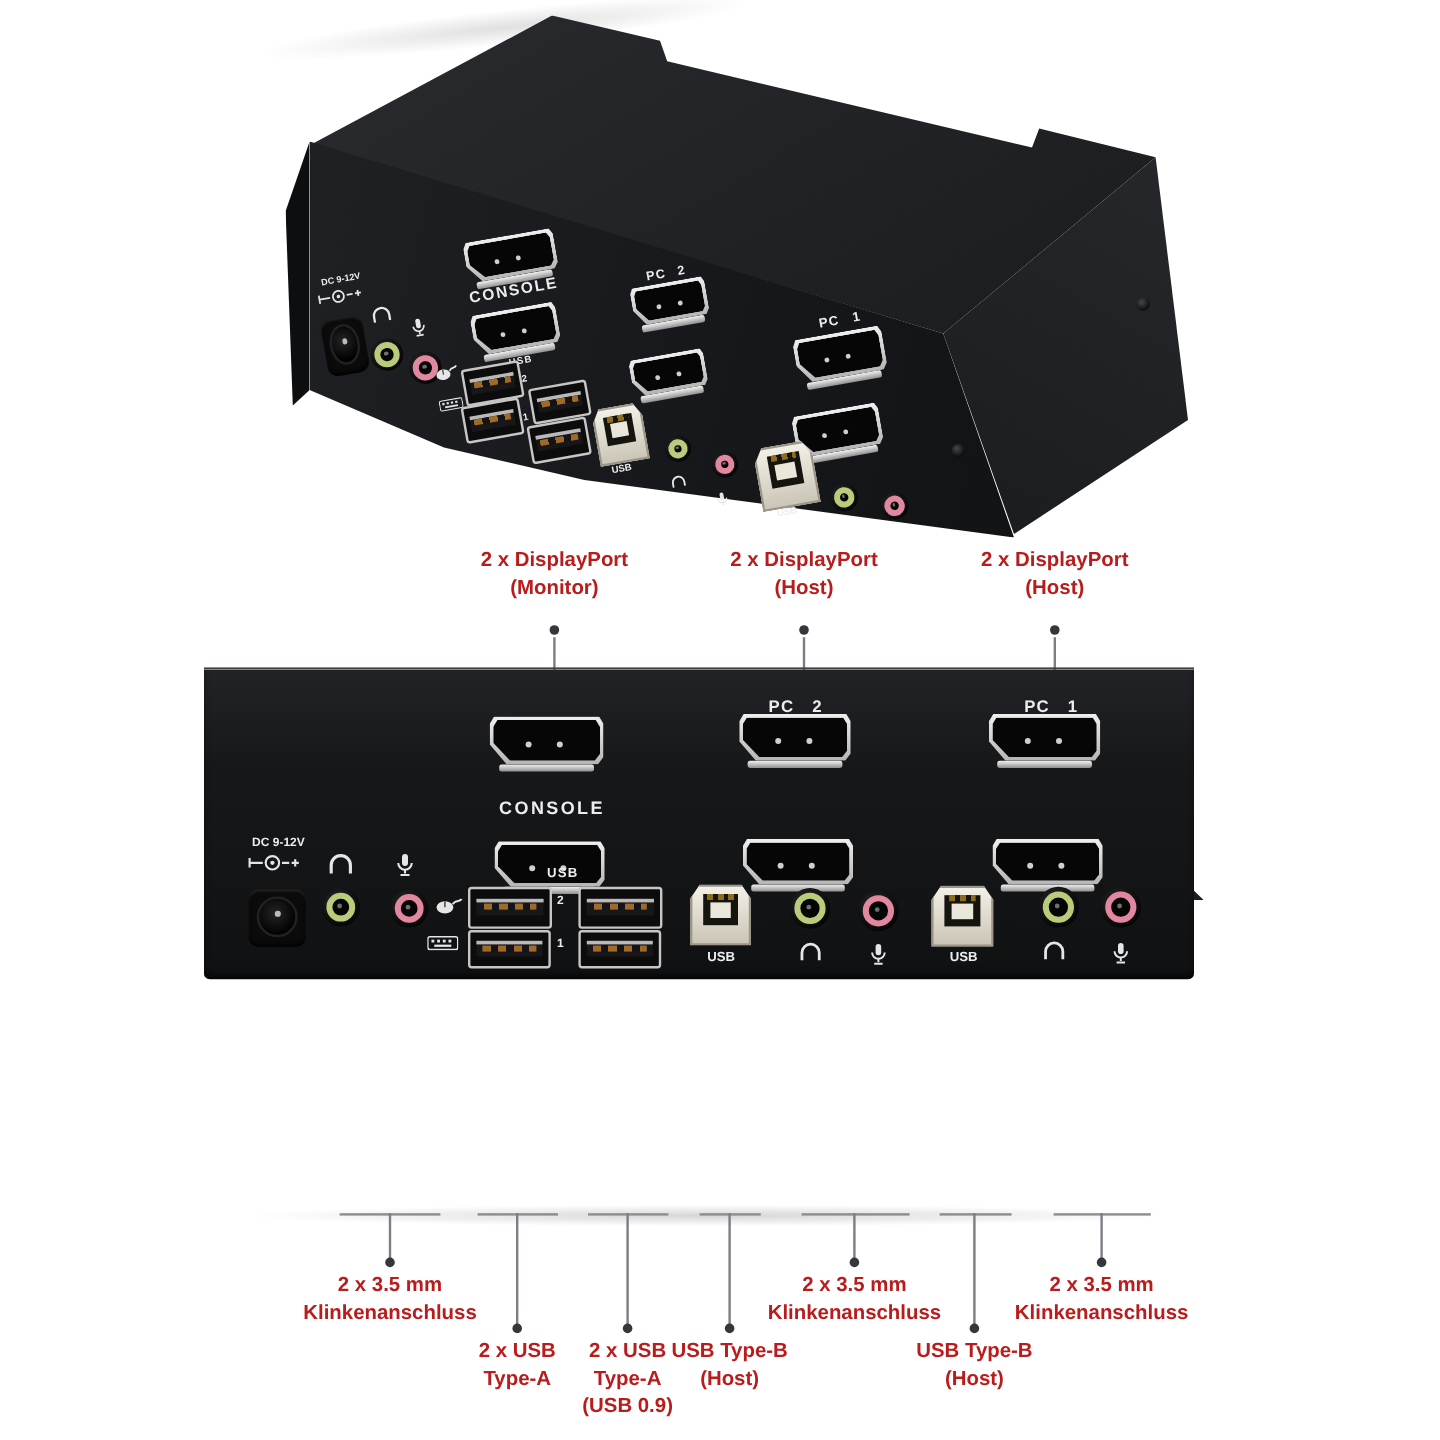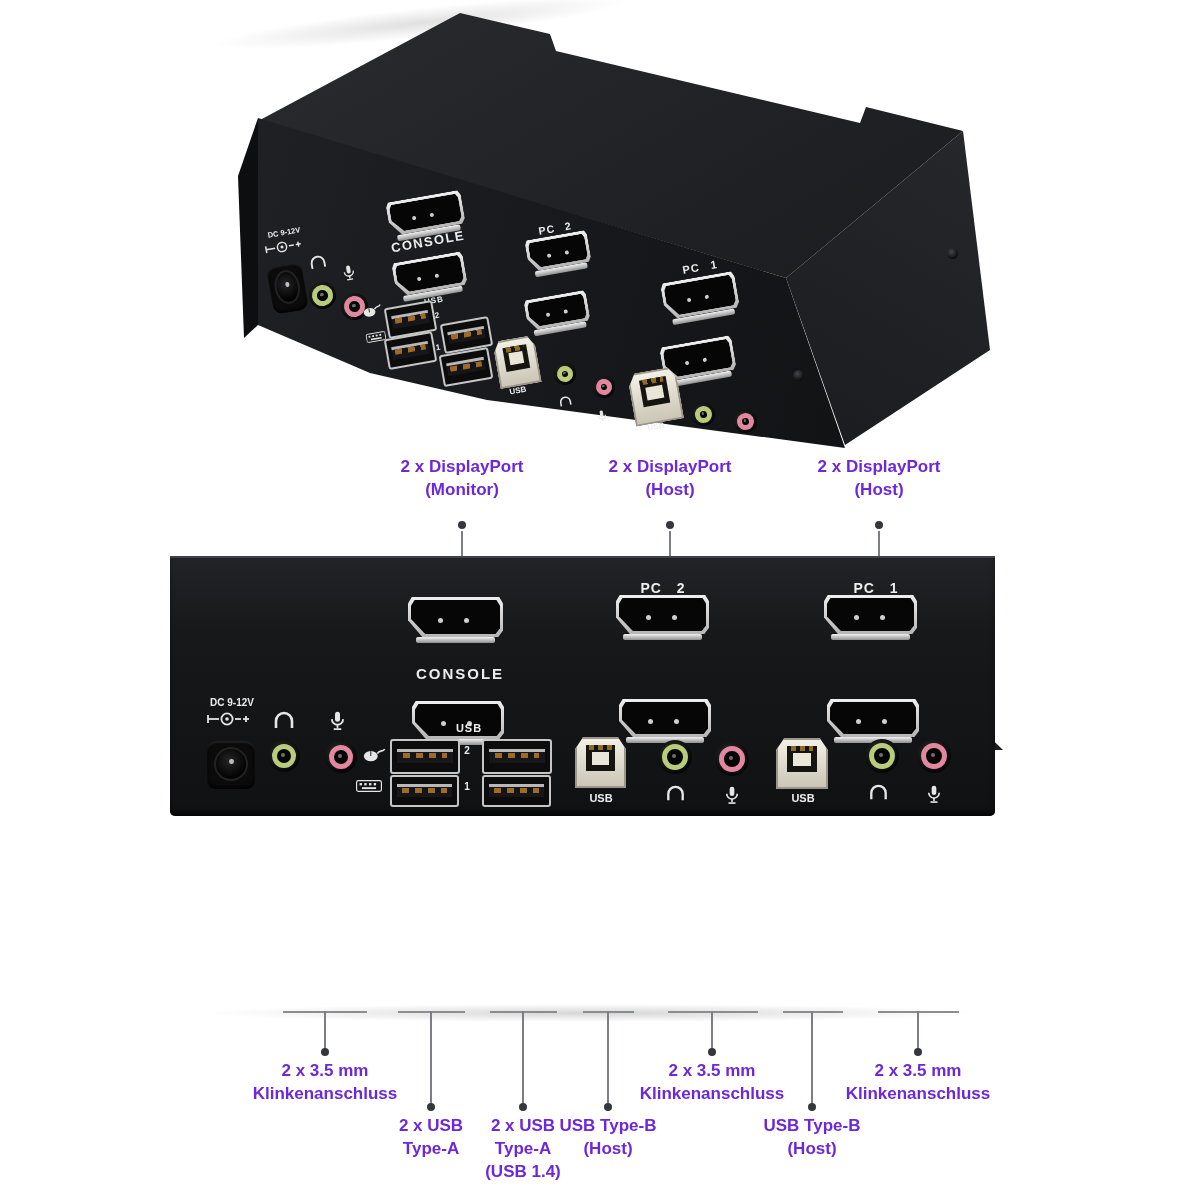--- a/index.html
+++ b/index.html
@@ -1,20 +1,20 @@
 <!DOCTYPE html>
 <html><head>
 <meta charset="utf-8">
 <style>
   html,body{margin:0;padding:0;background:#ffffff;}
   .scene{position:relative;width:1200px;height:1200px;background:#ffffff;overflow:hidden;
          font-family:"Liberation Sans",sans-serif;}
 
   
-  .callout-text{position:absolute;text-align:center;color:#6d28d9;font-weight:bold;
+  .callout-text{position:absolute;text-align:center;color:#b91c1c;font-weight:bold;
                 font-size:17px;line-height:23px;}
   .lead-v{position:absolute;width:2px;background:#7b7f84;}
   .lead-h{position:absolute;height:2px;background:#8a8e92;}
   .lead-dot{position:absolute;width:8px;height:8px;border-radius:50%;background:#34383c;}
 
   
   .dev{position:absolute;}
   .face{position:absolute;inset:0;}
 
   
@@ -388,21 +388,21 @@
     <div>2 x USB</div>
     <div>Type-A</div>
   </div>
 
   <div class="lead-h" style="left:490px;top:1011px;width:67px;"></div>
   <div class="lead-v" style="left:522px;top:1011px;height:93px;"></div>
   <div class="lead-dot" style="left:519px;top:1103px;"></div>
   <div class="callout-text" style="left:443px;top:1114px;width:160px;">
     <div>2 x USB</div>
     <div>Type-A</div>
-    <div>(USB 1.4)</div>
+    <div>(USB 0.9)</div>
   </div>
 
   <div class="lead-h" style="left:583px;top:1011px;width:51px;"></div>
   <div class="lead-v" style="left:607px;top:1011px;height:93px;"></div>
   <div class="lead-dot" style="left:604px;top:1103px;"></div>
   <div class="callout-text" style="left:528px;top:1114px;width:160px;">
     <div>USB Type-B</div>
     <div>(Host)</div>
   </div>
 

